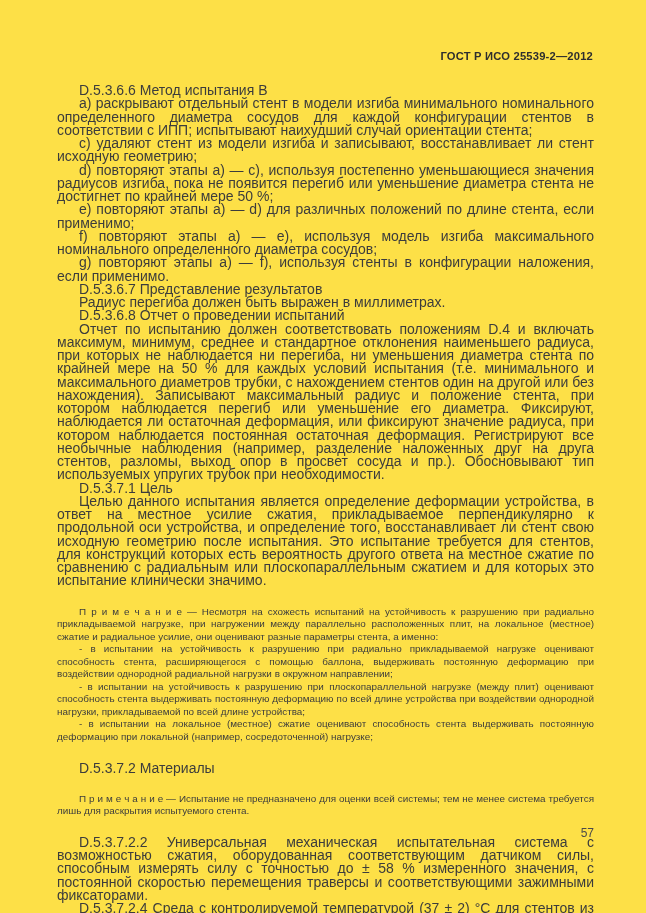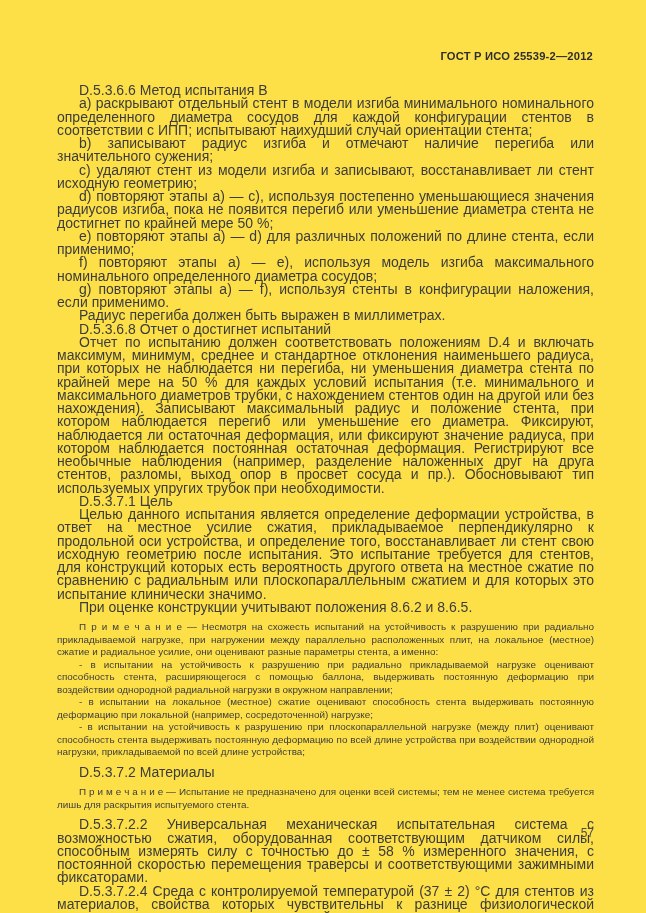--- a/index.html
+++ b/index.html
@@ -37,21 +37,21 @@
     text-indent: 22px;
     font-size: 14px;
     line-height: 13.25px;
     color: #3c3c3c;
   }
   .content p.note {
     font-size: 9.9px;
     line-height: 12.55px;
   }
   .content p.gap {
-    margin-top: 7px;
+    margin-top: 18px;
   }
   .content p i {
     font-style: italic;
   }
   .page-number {
     position: absolute;
     right: 52px;
     top: 826px;
     font-size: 12px;
     color: #4a4a4a;
@@ -59,36 +59,35 @@
 </style>
 </head>
 <body>
 
 <div class="page">
   <div class="doc-header">ГОСТ Р ИСО 25539-2—2012</div>
 
   <div class="content">
       <p class="body">D.5.3.6.6 Метод испытания В</p>
       <p class="body">а) раскрывают отдельный стент в модели изгиба минимального номинального определенного диаметра сосудов для каждой конфигурации стентов в соответствии с ИПП; испытывают наихудший случай ориентации стента;</p>
-      <p class="body">b) записывают радиус изгиба и отмечают наличие перегиба или значительного сужения;</p>
       <p class="body">c) удаляют стент из модели изгиба и записывают, восстанавливает ли стент исходную геометрию;</p>
       <p class="body">d) повторяют этапы a) — c), используя постепенно уменьшающиеся значения радиусов изгиба, пока не появится перегиб или уменьшение диаметра стента не достигнет по крайней мере 50 %;</p>
       <p class="body">e) повторяют этапы a) — d) для различных положений по длине стента, если применимо;</p>
       <p class="body">f) повторяют этапы a) — e), используя модель изгиба максимального номинального определенного диаметра сосудов;</p>
       <p class="body">g) повторяют этапы a) — f), используя стенты в конфигурации наложения, если применимо.</p>
+      <p class="body">D.5.3.6.7 Представление результатов</p>
       <p class="body">Радиус перегиба должен быть выражен в миллиметрах.</p>
-      <p class="body">D.5.3.6.8 Отчет о достигнет испытаний</p>
+      <p class="body">D.5.3.6.8 Отчет о проведении испытаний</p>
       <p class="body">Отчет по испытанию должен соответствовать положениям D.4 и включать максимум, минимум, среднее и стандартное отклонения наименьшего радиуса, при которых не наблюдается ни перегиба, ни уменьшения диаметра стента по крайней мере на 50 % для каждых условий испытания (т.е. минимального и максимального диаметров трубки, с нахождением стентов один на другой или без нахождения). Записывают максимальный радиус и положение стента, при котором наблюдается перегиб или уменьшение его диаметра. Фиксируют, наблюдается ли остаточная деформация, или фиксируют значение радиуса, при котором наблюдается постоянная остаточная деформация. Регистрируют все необычные наблюдения (например, разделение наложенных друг на друга стентов, разломы, выход опор в просвет сосуда и пр.). Обосновывают тип используемых упругих трубок при необходимости.</p>
       <p class="body">D.5.3.7.1 Цель</p>
       <p class="body">Целью данного испытания является определение деформации устройства, в ответ на местное усилие сжатия, прикладываемое перпендикулярно к продольной оси устройства, и определение того, восстанавливает ли стент свою исходную геометрию после испытания. Это испытание требуется для стентов, для конструкций которых есть вероятность другого ответа на местное сжатие по сравнению с радиальным или плоскопараллельным сжатием и для которых это испытание клинически значимо.</p>
-      <p class="body">При оценке конструкции учитывают положения 8.6.2 и 8.6.5.</p>
       <p class="note gap">П р и м е ч а н и е — Несмотря на схожесть испытаний на устойчивость к разрушению при радиально прикладываемой нагрузке, при нагружении между параллельно расположенных плит, на локальное (местное) сжатие и радиальное усилие, они оценивают разные параметры стента, а именно:</p>
       <p class="note">- в испытании на устойчивость к разрушению при радиально прикладываемой нагрузке оценивают способность стента, расширяющегося с помощью баллона, выдерживать постоянную деформацию при воздействии однородной радиальной нагрузки в окружном направлении;</p>
+      <p class="note">- в испытании на устойчивость к разрушению при плоскопараллельной нагрузке (между плит) оценивают способность стента выдерживать постоянную деформацию по всей длине устройства при воздействии однородной нагрузки, прикладываемой по всей длине устройства;</p>
       <p class="note">- в испытании на локальное (местное) сжатие оценивают способность стента выдерживать постоянную деформацию при локальной (например, сосредоточенной) нагрузке;</p>
-      <p class="note">- в испытании на устойчивость к разрушению при плоскопараллельной нагрузке (между плит) оценивают способность стента выдерживать постоянную деформацию по всей длине устройства при воздействии однородной нагрузки, прикладываемой по всей длине устройства;</p>
       <p class="body gap">D.5.3.7.2 Материалы</p>
       <p class="note gap">П р и м е ч а н и е — Испытание не предназначено для оценки всей системы; тем не менее система требуется лишь для раскрытия испытуемого стента.</p>
       <p class="body gap">D.5.3.7.2.2 Универсальная механическая испытательная система с возможностью сжатия, оборудованная соответствующим датчиком силы, способным измерять силу с точностью до ± 58 % измеренного значения, с постоянной скоростью перемещения траверсы и соответствующими зажимными фиксаторами.</p>
       <p class="body">D.5.3.7.2.4 Среда с контролируемой температурой (37 ± 2) °С для стентов из материалов, свойства которых чувствительны к разнице физиологической температуры и температуры окружающей среды.</p>
     </div>
 
   <div class="page-number">57</div>
 </div>
 
 </body></html>

